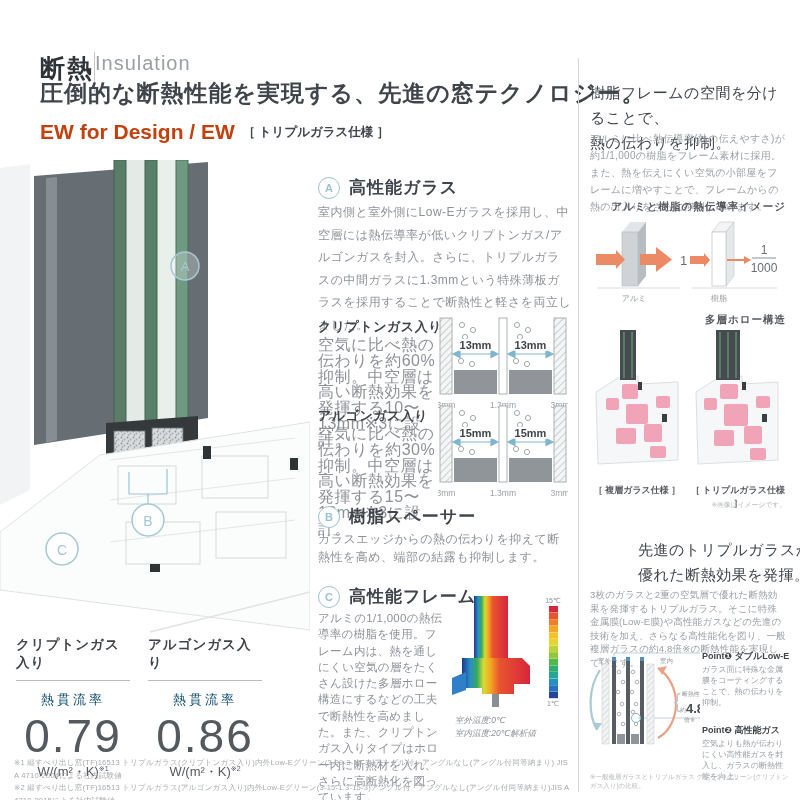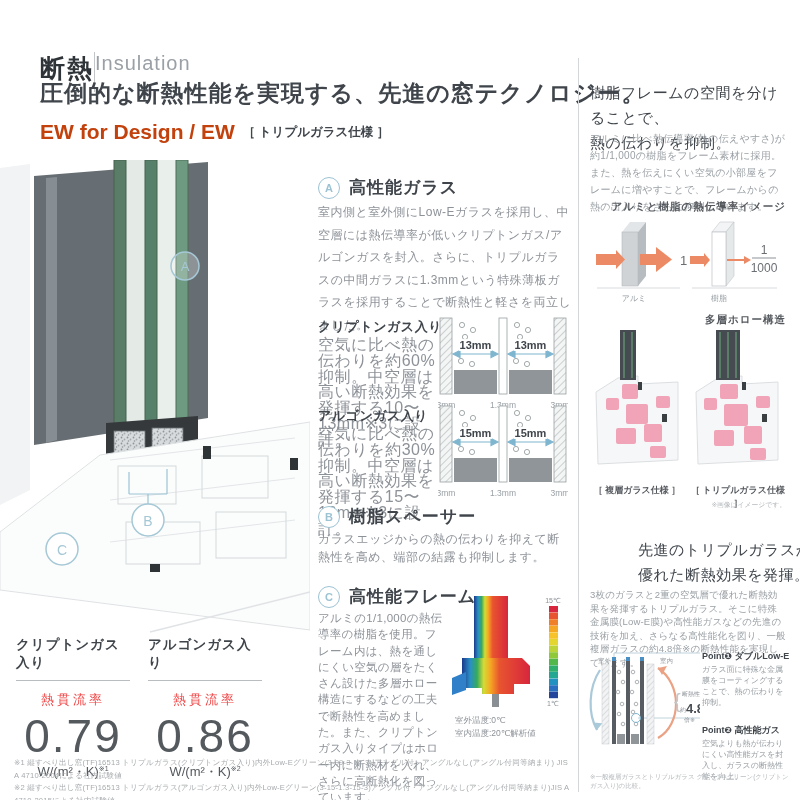--- a/index.html
+++ b/index.html
@@ -17,34 +17,34 @@
   .sec-badge{display:inline-flex;align-items:center;justify-content:center;
     width:20px;height:20px;border-radius:50%;border:1.5px solid #9cc3d4;color:#9cc3d4;
     font-size:11px;font-weight:bold;background:#fff;}
   .sec-title{font-size:17px;font-weight:bold;color:#3f454b;letter-spacing:1px;}
   .body-md{font-size:12px;line-height:22.5px;color:#8d9298;letter-spacing:0.5px;}
   .body-sm{font-size:16px;line-height:15.8px;color:#8d9298;letter-spacing:0.5px;}
   .sub-title{font-size:13px;font-weight:bold;color:#3f454b;letter-spacing:0.5px;}
   
   .stat-title{font-size:13.5px;font-weight:bold;color:#3f454b;letter-spacing:1px;
     border-bottom:1px solid #b9bdc0;padding-bottom:8px;text-align:left;}
-  .stat-label{font-size:13px;color:#ef4444;letter-spacing:3px;text-align:center;}
+  .stat-label{font-size:13px;color:#0c4a6e;letter-spacing:3px;text-align:center;}
   .stat-value{font-size:46px;color:#54595e;letter-spacing:2px;text-align:center;font-weight:400;}
   .stat-unit{font-size:13px;color:#54595e;text-align:center;}
   .footnote{font-size:7.6px;color:#a7abae;line-height:1.65;letter-spacing:0.2px;}
   
   .vdivider{width:1px;background:#d4d7d9;}
   .r-title{font-size:15px;font-weight:normal;color:#3f454b;line-height:25px;letter-spacing:0.5px;}
   .r-body{font-size:10px;line-height:17px;color:#9aa0a5;letter-spacing:0.3px;}
   .r-caption{font-size:10.5px;font-weight:bold;color:#55595e;text-align:right;letter-spacing:1px;}
   .r-imglabel{font-size:9px;font-weight:bold;color:#55595e;text-align:center;}
   .r-note{font-size:6.8px;color:#b4b8bb;text-align:right;}
   .point-title{font-size:9px;font-weight:bold;color:#3f454b;}
   .point-body{font-size:8px;line-height:11px;color:#9aa0a5;}
-  .thermo-caption{font-size:8.5px;color:#8d9298;line-height:13px;}
+  .thermo-caption{font-size:8.5px;color:#8d9298;line-height:13px;font-style:italic;}
   sup.note{font-size:7px;}
 </style>
 </head>
 <body>
 
 <div id="page">
 
   <div class="abs" style="left:40px;top:16px;display:flex;margin-top:36px;">
     <span class="hdr-jp">断熱</span>
     <span class="hdr-divider"></span>

